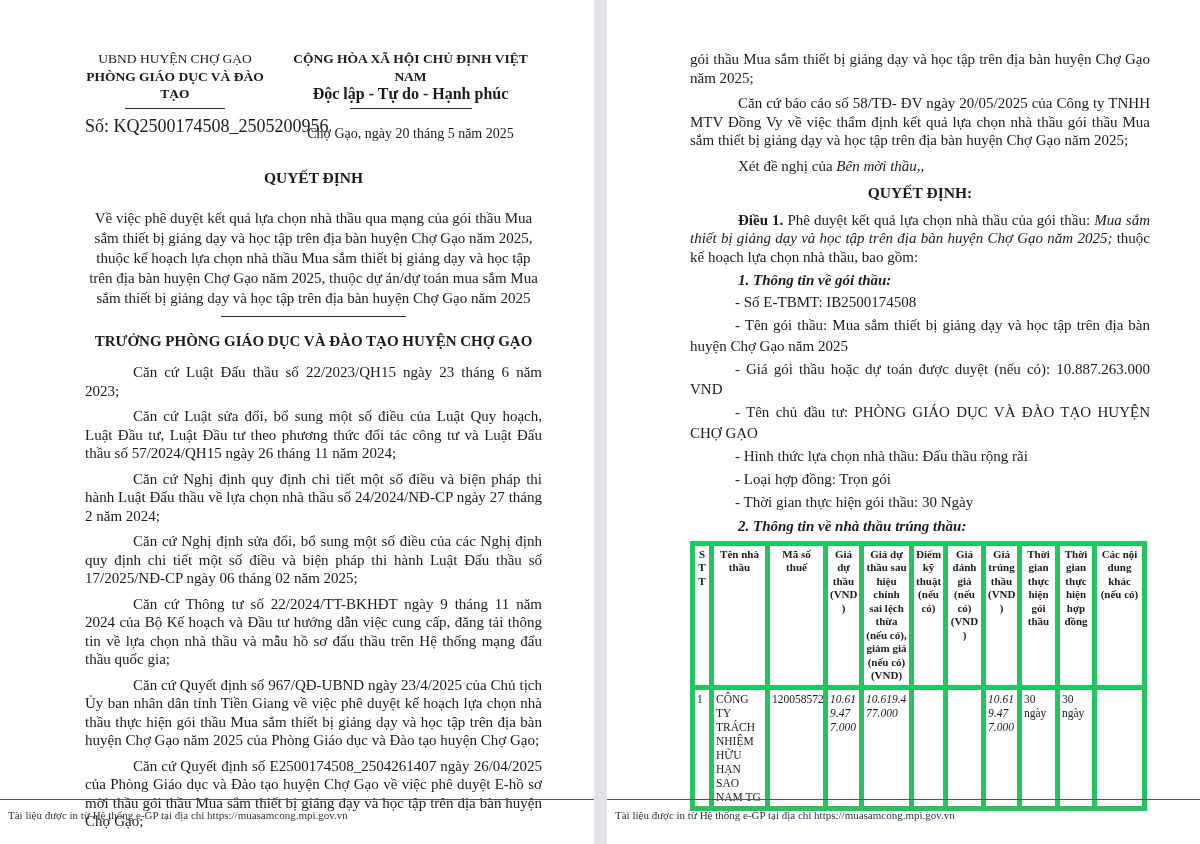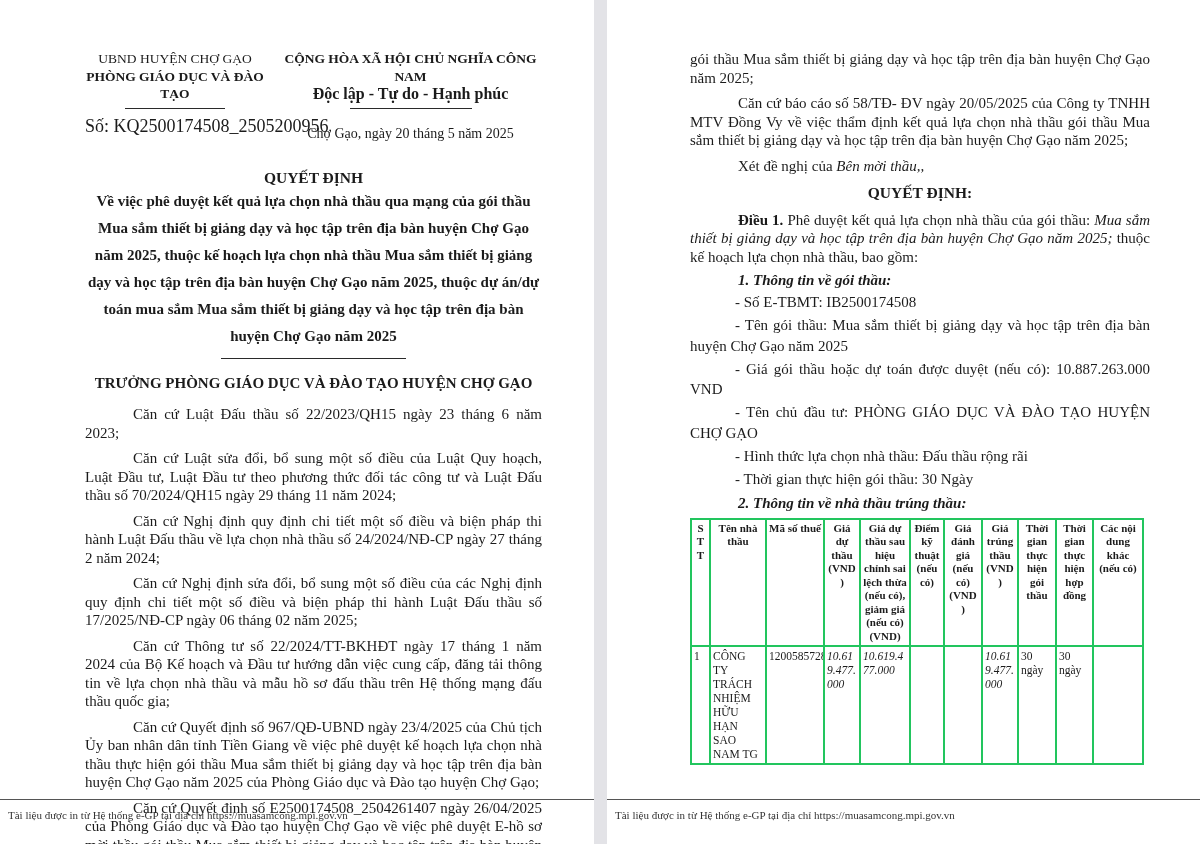--- a/index.html
+++ b/index.html
@@ -25,40 +25,40 @@
   .hdr-bold { font-weight:bold; }
   .hr-short { border:none; border-top:1px solid #2a2a2a; margin:5px auto 0; }
   .hr-org { width:100px; }
   .hr-motto { width:122px; }
   .doc-number { margin-top:9px; text-align:left; white-space:nowrap; font-size:18px; }
   .place-date { margin-top:16px; font-size:14px; }
   .motto { font-size:16px; }
 
   
   .decision-title { margin-top:27px; text-align:center; font-weight:bold; font-size:15.5px; }
-  .decision-subtitle { margin-top:0; text-align:center; font-weight:bold; font-size:15px; line-height:27px; }
+  .decision-subtitle { margin-top:20px; text-align:center; font-weight:normal; font-size:15px; line-height:20px; }
   .hr-title { width:185px; border:none; border-top:1px solid #2a2a2a; margin:8px auto 0; }
   .authority { margin-top:15px; text-align:center; font-weight:bold; font-size:15px; }
 
   
   .para { margin-top:7px; text-align:justify; text-indent:48px; }
   .para-first { margin-top:13px; }
   .no-indent { text-indent:0; }
   .ital { font-style:italic; }
   .bold { font-weight:bold; }
   .sec-heading { margin-top:5px; text-indent:48px; font-weight:bold; font-style:italic; }
   .center-heading { margin-top:9px; text-align:center; font-weight:bold; font-size:15.5px; }
   .bullet { margin-top:2.5px; text-align:justify; text-indent:45px; line-height:20.5px; }
 
   
   table.bid-table {
     margin-top:5px; border-collapse:collapse; table-layout:fixed; width:454px;
   }
   .bid-table th, .bid-table td {
-    border:2px solid #22c55e; vertical-align:top; padding:2px 2px;
+    border:5px solid #22c55e; vertical-align:top; padding:2px 2px;
     overflow:hidden;
   }
   .bid-table th {
     font-size:11px; font-weight:bold; line-height:13.5px; text-align:center;
   }
   .bid-table td { font-size:11.5px; line-height:14px; text-align:left; }
   .cell-center { text-align:center; }
   .cell-money { text-align:center; word-break:break-all;font-style:italic; }
   .cell-tax { font-size:10.5px; text-align:center; }
 
@@ -81,37 +81,37 @@
   <div class="page page-left">
 
     <div class="doc-header">
       <div class="hdr-left">
         <div>UBND HUYỆN CHỢ GẠO</div>
         <div class="hdr-bold">PHÒNG GIÁO DỤC VÀ ĐÀO TẠO</div>
         <hr class="hr-short hr-org">
         <div class="doc-number">Số: KQ2500174508_2505200956</div>
       </div>
       <div class="hdr-right">
-        <div class="hdr-bold">CỘNG HÒA XÃ HỘI CHỦ NGHĨA CÔNG NAM</div>
+        <div class="hdr-bold">CỘNG HÒA XÃ HỘI CHỦ ĐỊNH VIỆT NAM</div>
         <div class="hdr-bold motto">Độc lập - Tự do - Hạnh phúc</div>
         <hr class="hr-short hr-motto">
         <div class="place-date">Chợ Gạo, ngày 20 tháng 5 năm 2025</div>
       </div>
     </div>
 
     <div class="decision-title">QUYẾT ĐỊNH</div>
     <div class="decision-subtitle">Về việc phê duyệt kết quả lựa chọn nhà thầu qua mạng của gói thầu Mua sắm thiết bị giảng dạy và học tập trên địa bàn huyện Chợ Gạo năm 2025, thuộc kế hoạch lựa chọn nhà thầu Mua sắm thiết bị giảng dạy và học tập trên địa bàn huyện Chợ Gạo năm 2025, thuộc dự án/dự toán mua sắm Mua sắm thiết bị giảng dạy và học tập trên địa bàn huyện Chợ Gạo năm 2025</div>
     <hr class="hr-title">
     <div class="authority">TRƯỞNG PHÒNG GIÁO DỤC VÀ ĐÀO TẠO HUYỆN CHỢ GẠO</div>
 
     <p class="para para-first">Căn cứ Luật Đấu thầu số 22/2023/QH15 ngày 23 tháng 6 năm 2023;</p>
-    <p class="para">Căn cứ Luật sửa đổi, bổ sung một số điều của Luật Quy hoạch, Luật Đầu tư, Luật Đầu tư theo phương thức đối tác công tư và Luật Đấu thầu số 70/2024/QH15 ngày 29 tháng 11 năm 2024;</p>
+    <p class="para">Căn cứ Luật sửa đổi, bổ sung một số điều của Luật Quy hoạch, Luật Đầu tư, Luật Đầu tư theo phương thức đối tác công tư và Luật Đấu thầu số 57/2024/QH15 ngày 26 tháng 11 năm 2024;</p>
     <p class="para">Căn cứ Nghị định quy định chi tiết một số điều và biện pháp thi hành Luật Đấu thầu về lựa chọn nhà thầu số 24/2024/NĐ-CP ngày 27 tháng 2 năm 2024;</p>
     <p class="para">Căn cứ Nghị định sửa đổi, bổ sung một số điều của các Nghị định quy định chi tiết một số điều và biện pháp thi hành Luật Đấu thầu số 17/2025/NĐ-CP ngày 06 tháng 02 năm 2025;</p>
-    <p class="para">Căn cứ Thông tư số 22/2024/TT-BKHĐT ngày 17 tháng 1 năm 2024 của Bộ Kế hoạch và Đầu tư hướng dẫn việc cung cấp, đăng tải thông tin về lựa chọn nhà thầu và mẫu hồ sơ đấu thầu trên Hệ thống mạng đấu thầu quốc gia;</p>
+    <p class="para">Căn cứ Thông tư số 22/2024/TT-BKHĐT ngày 9 tháng 11 năm 2024 của Bộ Kế hoạch và Đầu tư hướng dẫn việc cung cấp, đăng tải thông tin về lựa chọn nhà thầu và mẫu hồ sơ đấu thầu trên Hệ thống mạng đấu thầu quốc gia;</p>
     <p class="para">Căn cứ Quyết định số 967/QĐ-UBND ngày 23/4/2025 của Chủ tịch Ủy ban nhân dân tỉnh Tiền Giang về việc phê duyệt kế hoạch lựa chọn nhà thầu thực hiện gói thầu Mua sắm thiết bị giảng dạy và học tập trên địa bàn huyện Chợ Gạo năm 2025 của Phòng Giáo dục và Đào tạo huyện Chợ Gạo;</p>
     <p class="para">Căn cứ Quyết định số E2500174508_2504261407 ngày 26/04/2025 của Phòng Giáo dục và Đào tạo huyện Chợ Gạo về việc phê duyệt E-hồ sơ mời thầu gói thầu Mua sắm thiết bị giảng dạy và học tập trên địa bàn huyện Chợ Gạo;</p>
 
     <div class="page-footer">
       <span>Tài liệu được in từ Hệ thống e-GP tại địa chỉ https://muasamcong.mpi.gov.vn</span>
     </div>
   </div>
 
   <div class="gap"></div>
 
@@ -125,20 +125,21 @@
 
     <p class="para" style="margin-top:8px;"><span class="bold">Điều 1.</span><span> Phê duyệt kết quả lựa chọn nhà thầu của gói thầu: </span><span class="ital">Mua sắm thiết bị giảng dạy và học tập trên địa bàn huyện Chợ Gạo năm 2025;</span><span> thuộc kế hoạch lựa chọn nhà thầu, bao gồm:</span></p>
 
     <div class="sec-heading">1. Thông tin về gói thầu:</div>
 
     <p class="bullet">- Số E-TBMT: IB2500174508</p>
     <p class="bullet">- Tên gói thầu: Mua sắm thiết bị giảng dạy và học tập trên địa bàn huyện Chợ Gạo năm 2025</p>
     <p class="bullet">- Giá gói thầu hoặc dự toán được duyệt (nếu có): 10.887.263.000 VND</p>
     <p class="bullet">- Tên chủ đầu tư: PHÒNG GIÁO DỤC VÀ ĐÀO TẠO HUYỆN CHỢ GẠO</p>
     <p class="bullet">- Hình thức lựa chọn nhà thầu: Đấu thầu rộng rãi</p>
+    <p class="bullet">- Loại hợp đồng: Trọn gói</p>
     <p class="bullet">- Thời gian thực hiện gói thầu: 30 Ngày</p>
 
     <div class="sec-heading">2. Thông tin về nhà thầu trúng thầu:</div>
 
     <table class="bid-table">
       <colgroup>
         <col style="width:19px">
           <col style="width:56px">
           <col style="width:58px">
         <col style="width:36px">

